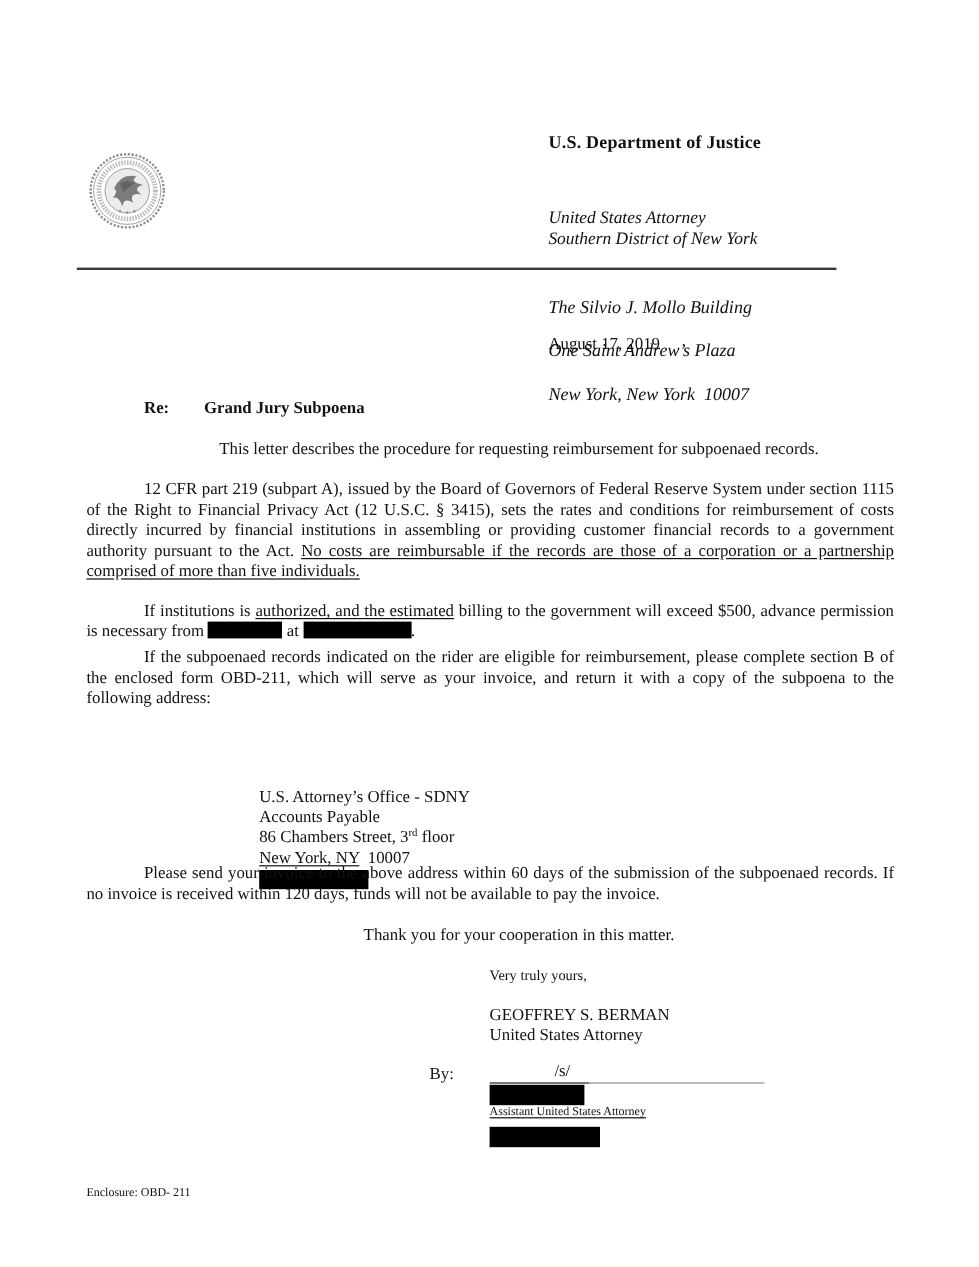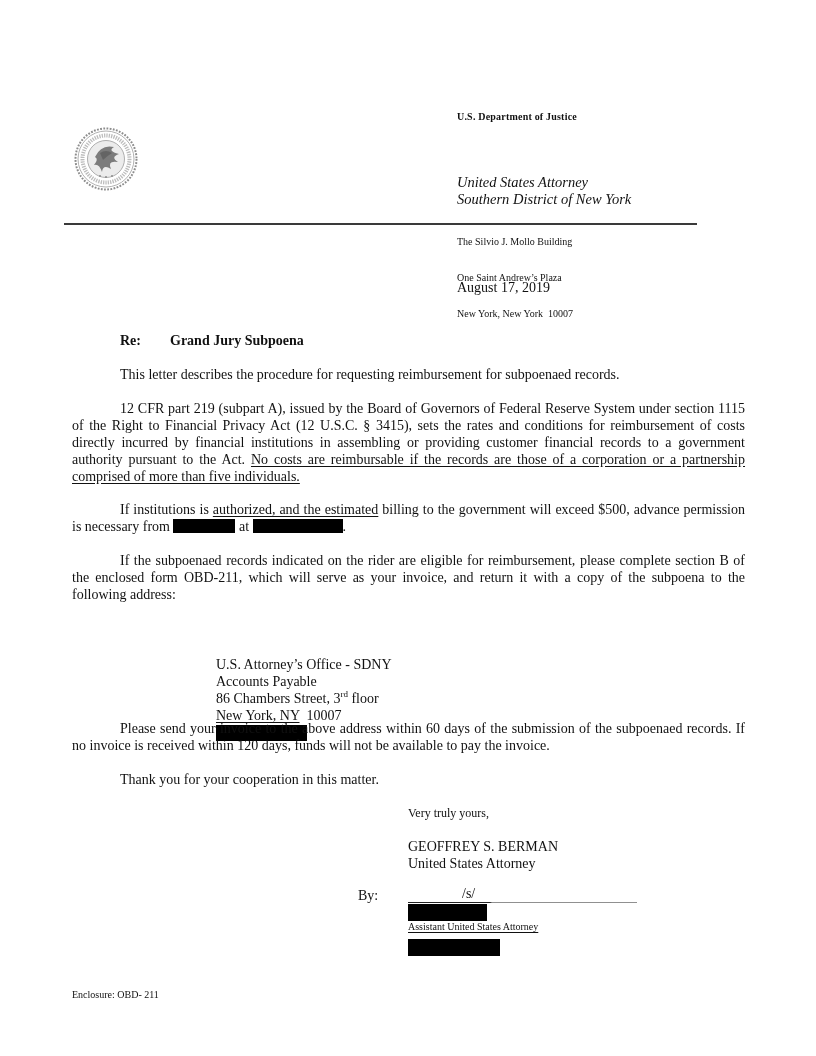--- a/index.html
+++ b/index.html
@@ -7,46 +7,46 @@
   body {
     width: 816px; height: 1056px;
     position: relative;
     font-family: "Liberation Serif", "DejaVu Serif", serif;
     color: #111111;
     overflow: hidden;
   }
   .abs { position: absolute; }
   .agency {
     left: 457px; top: 111px;
-    font-size: 10px; font-weight: bold; letter-spacing: 0.2px;
+    font-size: 15px; font-weight: bold; letter-spacing: 0.2px;
   }
   .seal { left: 73px; top: 126px; width: 66px; height: 66px; }
   .office {
     left: 457px; top: 174px;
     font-size: 14.5px; font-style: italic; line-height: 16.5px;
   }
   .rule { left: 64px; top: 223px; width: 633px; height: 2px; background: #3a3a3a; }
   .building {
-    left: 457px; top: 212px;
-    font-size: 10px; line-height: 12px;
+    left: 457px; top: 227px;
+    font-size: 15px; font-style: italic; line-height: 12px;
     white-space: pre-wrap;
   }
   .date { left: 457px; top: 280px; font-size: 14px; }
   .re-line { left: 120px; top: 333px; font-size: 14px; font-weight: bold; }
   .re-label { display: inline-block; width: 50px; }
   .para {
     left: 72px; width: 673px;
     font-size: 14px; line-height: 17px;
     text-align: justify; text-indent: 48px;
   }
-  .para-left { text-align: left; }
+  .para-left { text-align: center; }
   .p1 { top: 366px; }
   .p2 { top: 400px; }
   .p3 { top: 501px; }
-  .p4 { top: 552px; font-family: Liberation Serif, serif; }
+  .p4 { top: 540px; font-family: Liberation Serif, serif; }
   .p5 { top: 720px; }
   .p6 { top: 771px; }
   .u { text-decoration: underline; text-underline-offset: 2px; }
   .redaction-inline {
     display: inline-block; background: #000;
     height: 14px; vertical-align: -2px;
   }
   .rbox-1 { width: 62px; }
   .rbox-2 { width: 90px; }
   .mail-address {

